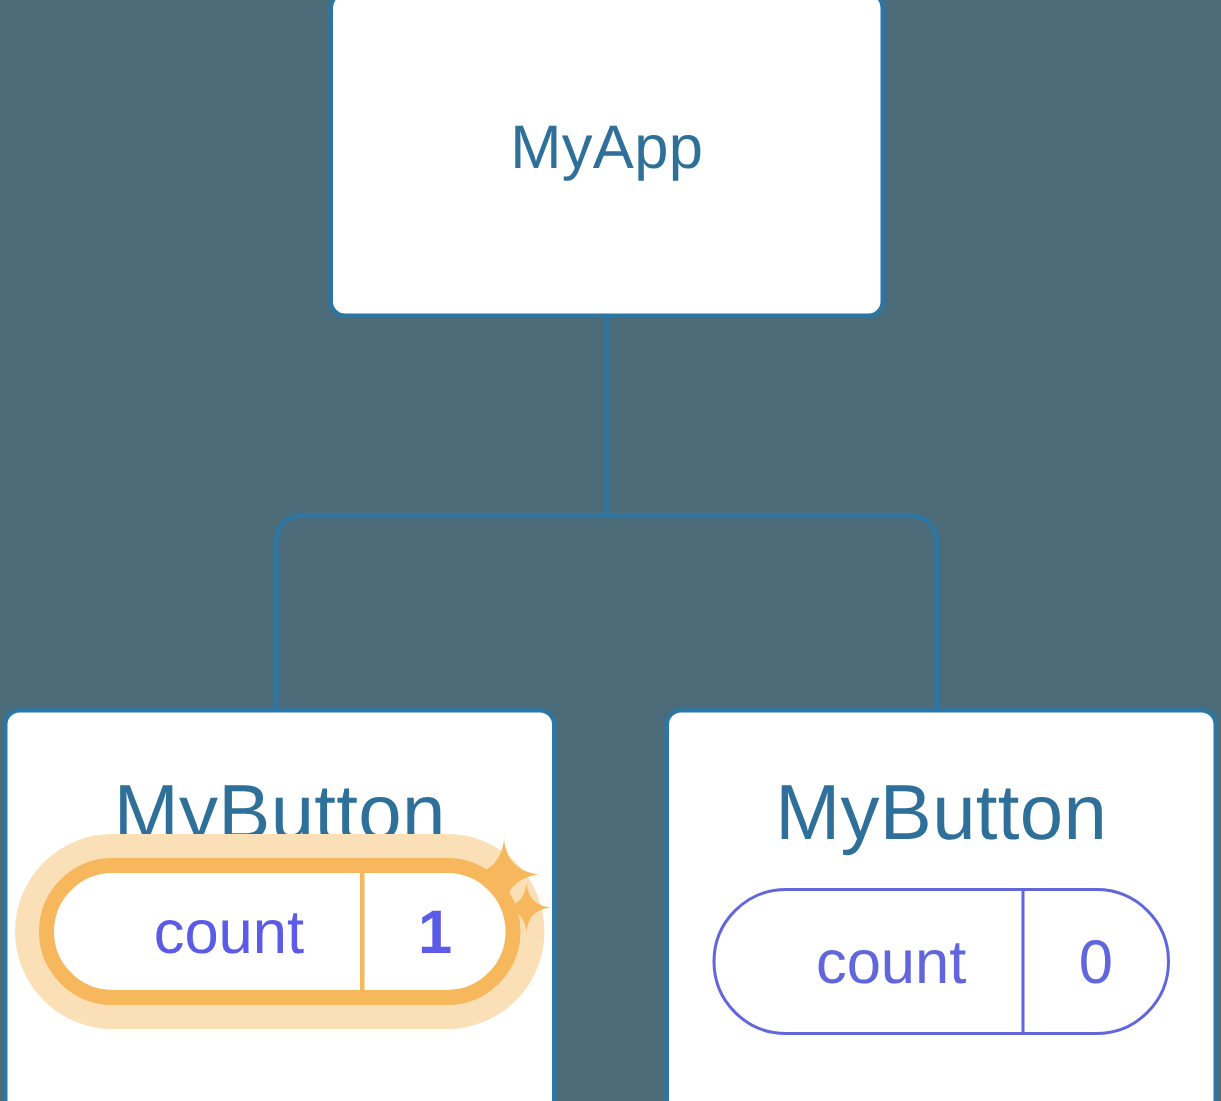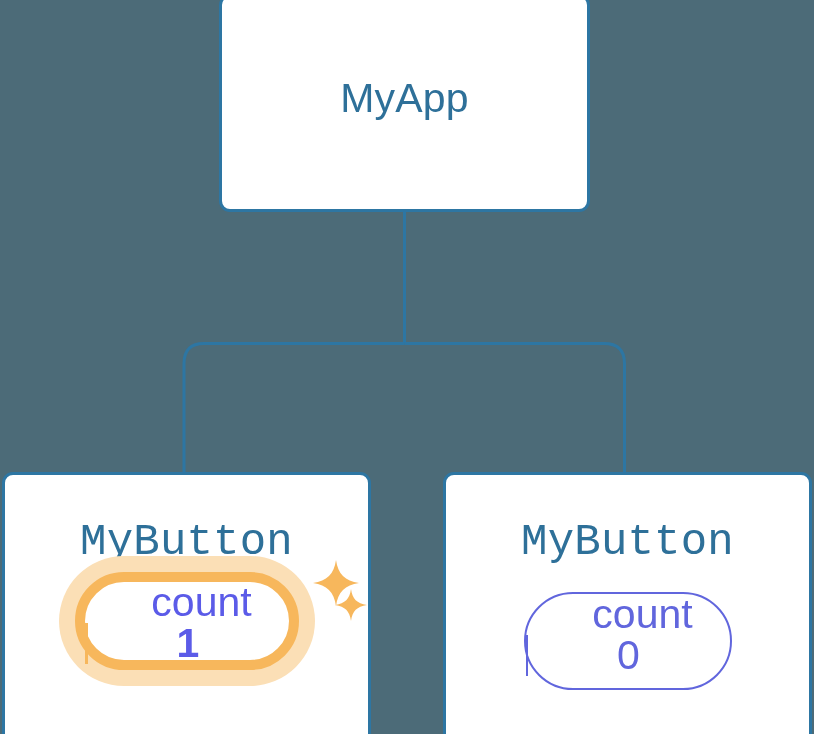--- a/index.html
+++ b/index.html
@@ -66,23 +66,22 @@
     white-space: nowrap;
   }
   .node-root .node-title {
     top: 77px;
     font-size: 41px;
     line-height: 48px;
   }
   .node-child-left .node-title,
   .node-child-right .node-title {
     top: 44px;
-    font-size: 44px;
+    font-size: 52px;
     line-height: 46px;
-    font-family: Liberation Mono, monospace;
   }
 
   
   .pill-wrap {
     position: absolute;
     left: 0;
     width: 100%;
     display: flex;
     justify-content: center;
   }
@@ -91,21 +90,20 @@
 
   .pill {
     position: relative;
     display: flex;
     align-items: stretch;
     height: 98px;
     border: 2px solid #6166dd;
     border-radius: 49px;
     box-sizing: border-box;
     background: #ffffff;
-    flex-direction: column;
   }
   .pill-key, .pill-val {
     display: flex;
     align-items: center;
     justify-content: center;
     color: #6166dd;
     font-size: 41px;
     line-height: 1;
     white-space: nowrap;
   }

